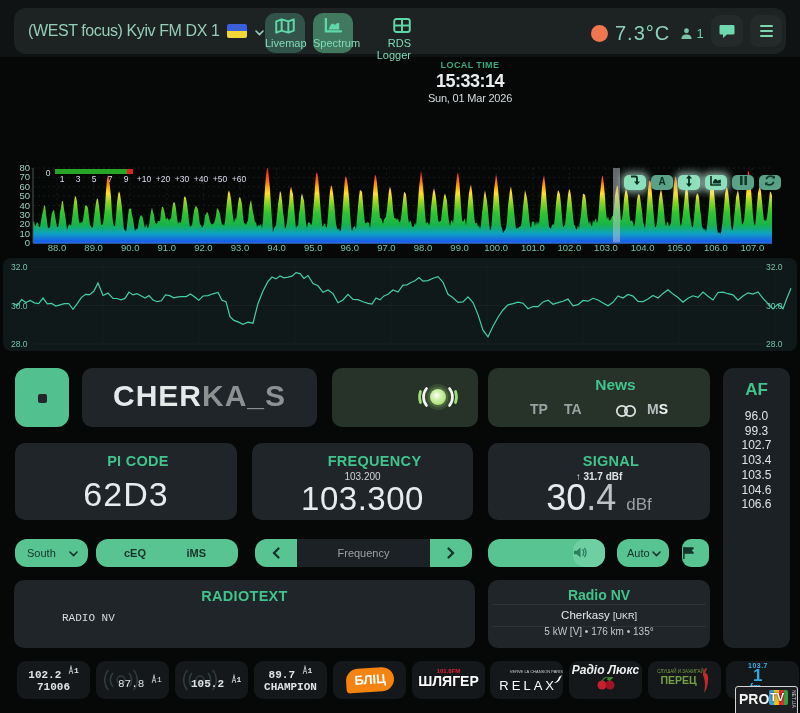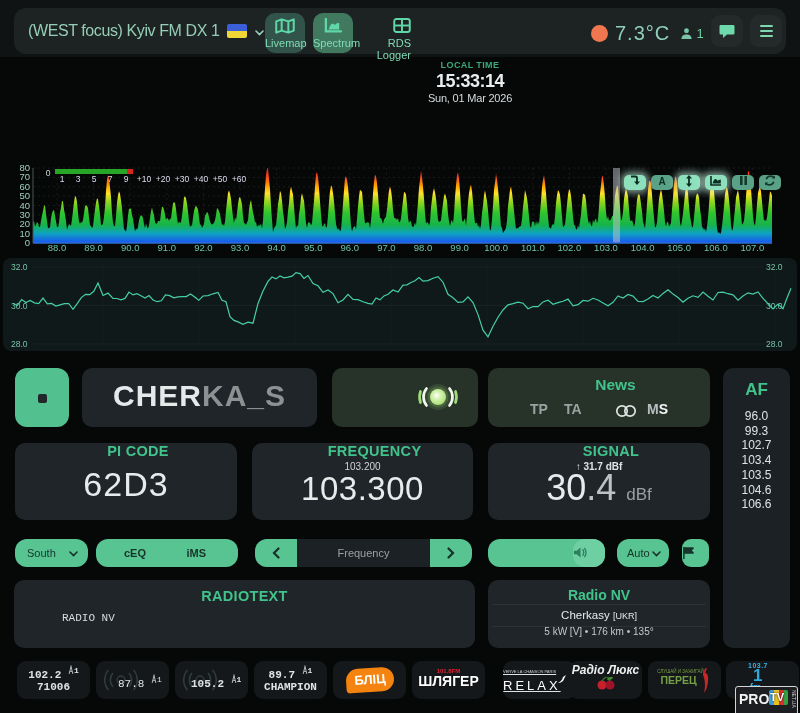--- a/index.html
+++ b/index.html
@@ -61,21 +61,21 @@
 #flags-row { position:absolute; top:33px; left:0; width:100%; color:#99a2a3; font-size:14px; font-weight:bold; }
 #flags-row .tp { position:absolute; left:42px; } #flags-row .ta { position:absolute; left:76px; }
 #flags-row .ms { position:absolute; left:159px; color:#b9bfc1; } #flags-row .ms b { color:#f2f5f6; }
 #stereo-ic { position:absolute; left:126px; top:2px; }
 
 #afcard { position:absolute; left:723px; top:368px; width:67px; height:280px; background:#1b2124; border-radius:10px; }
 #afcard .gtitle { margin-top:12px; font-size:17px; }
 #aflist { margin-top:9px; text-align:center; color:#dfe3e4; font-size:12px; line-height:14.7px; }
 
 .bigcard { position:absolute; top:443px; height:77px; background:#1f2529; border-radius:10px; }
-.bigcard .gtitle { font-size:14.5px; letter-spacing:0.3px;padding-left:24px; }
+.bigcard .gtitle { margin-top:10px; font-size:14.5px; letter-spacing:0.3px;padding-left:24px; }
 #picard { left:15px; width:222px; }
 #pival { text-align:center; color:#e8ebec; font-size:34px; margin-top:6px; letter-spacing:1px; }
 #freqcard { left:252px; width:221px; }
 #freqsub { text-align:center; color:#cfd4d6; font-size:10px; margin-top:2px; }
 #freqval { text-align:center; color:#e8ebec; font-size:33px; margin-top:-2px; letter-spacing:0.5px; }
 #sigcard { left:488px; width:222px; }
 #sigsub { text-align:center; color:#dfe3e4; font-size:10px; font-weight:bold; margin-top:2px; }
 #sigval { text-align:center; color:#e8ebec; font-size:36px; margin-top:-5px; }
 #sigval .dim { color:#bcc2c5; }
 #sigval .unit { color:#9aa0a2; font-size:17px; }
@@ -426,21 +426,21 @@
   <div class="logo mono" style="left:254px; text-align:center; font-size:11px; font-weight:bold; padding-top:4px;">89.7 <svg width="6" height="9" viewBox="0 0 8 12" style="vertical-align:4px">
         <path d="M1.5,12 L4,2 L6.5,12 M2.5,8.5 H5.5 M4,2 V0.5" stroke="#cfd4d6" stroke-width="1.1" fill="none"></path>
       </svg><span style="font-size:8px;vertical-align:5px">1</span><br>CHAMPION</div>
   <div class="logo" style="left:333px;">
       <div style="position:absolute;left:13px;top:7px;width:48px;height:24px;background:#f5830f;border-radius:12px 12px 12px 4px;transform:rotate(-4deg);text-align:center;color:#fff;font-weight:bold;font-size:13px;line-height:24px;">БЛІЦ</div>
     </div>
   <div class="logo" style="left:412px; text-align:center;">
       <div style="color:#d23;font-size:6px;font-weight:bold;margin-top:7px;">101.8FM</div>
       <div style="color:#fff;font-weight:bold;font-size:14px;letter-spacing:0px;margin-top:-1px;text-shadow:0 0 1px #000;">ШЛЯГЕР</div>
     </div>
-  <div class="logo" style="left:503px; text-align:left;text-decoration:underline;">
+  <div class="logo" style="left:490px; text-align:right;">
       <div style="color:#ccc;font-size:4px;margin-top:8px;">VERVE LA CHANSON PARIS</div>
       <div style="color:#fff;font-size:13px;letter-spacing:3px;">RELAX<svg width="10" height="10" viewBox="0 0 10 10" style="vertical-align:6px;margin-left:-4px">
           <path d="M1,9 Q5,7 6,3 L9,1 L7,5 Q6,8 2,9 Z" fill="#fff"></path>
         </svg></div>
     </div>
   <div class="logo" style="left:569px; text-align:center;"><div style="color:#eee;font-size:12px;font-style:italic;margin-top:2px;font-weight:bold;">Радіо Люкс</div><svg width="22" height="14" viewBox="0 0 22 14">
         <circle cx="7" cy="8" r="4.5" fill="#c81f2e"></circle>
         <circle cx="15" cy="8" r="4.5" fill="#a01225"></circle>
         <path d="M7,4 Q10,-1 14,0 M15,4 Q12,0 14,0" stroke="#3a7a2a" stroke-width="1.2" fill="none"></path>
         <ellipse cx="15" cy="1.5" rx="3" ry="1.4" fill="#3f8a2d" transform="rotate(-20 15 1.5)"></ellipse>

